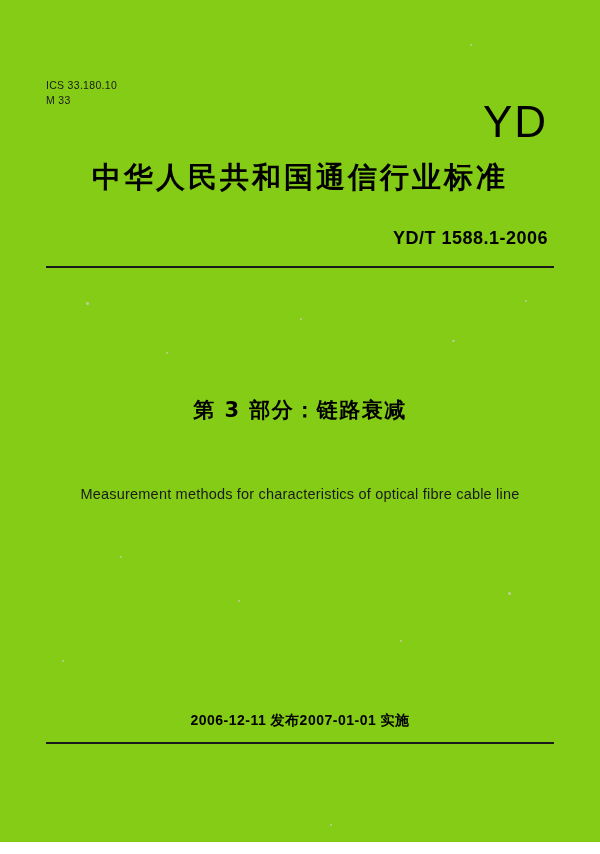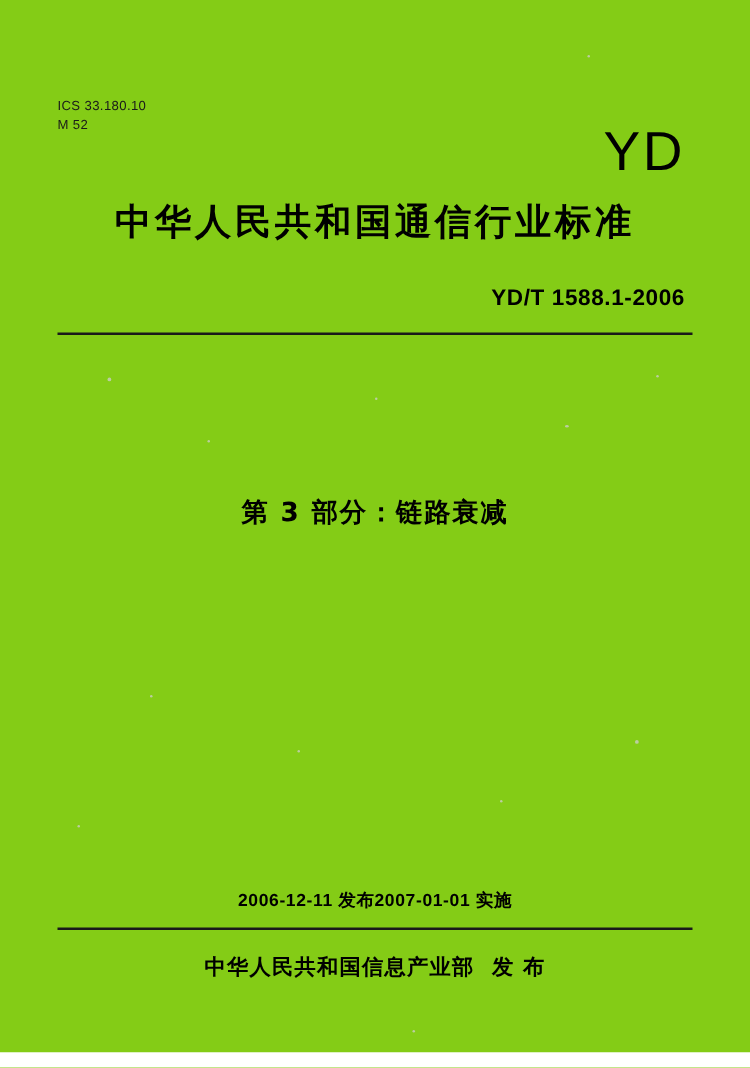--- a/index.html
+++ b/index.html
@@ -153,42 +153,40 @@
   <div class="speck" style="left:120px;top:556px;width:2px;height:2px;"></div>
   <div class="speck" style="left:238px;top:600px;width:2px;height:2px;"></div>
   <div class="speck" style="left:400px;top:640px;width:2px;height:2px;"></div>
   <div class="speck" style="left:508px;top:592px;width:3px;height:3px;"></div>
   <div class="speck" style="left:62px;top:660px;width:2px;height:2px;"></div>
   <div class="speck" style="left:330px;top:824px;width:2px;height:2px;"></div>
   <div class="speck" style="left:470px;top:44px;width:2px;height:2px;"></div>
 
   <div class="ics-block">
     <div>ICS 33.180.10</div>
-    <div>M 52</div>
+    <div>M 33</div>
   </div>
 
   <div class="yd-logo">YD</div>
 
   <div class="main-title">中华人民共和国通信行业标准</div>
 
   <div class="std-number">YD/T 1588.1-2006</div>
 
   <div class="rule"></div>
 
   <div class="cn-title">
     <div>第 3 部分：链路衰减</div>
   </div>
 
   <div class="en-title">
+    <div>Measurement methods for characteristics of optical fibre cable line</div>
   </div>
 
   <div class="footer-dates">
     <span>2006-12-11 发布</span>
     <span>2007-01-01 实施</span>
   </div>
 
   <div class="footer-rule"></div>
 
-  <div class="issuer">
-    <span>中华人民共和国信息产业部</span><span class="gap"></span><span>发 布</span>
-  </div>
 
 </div>
 
 </body></html>

